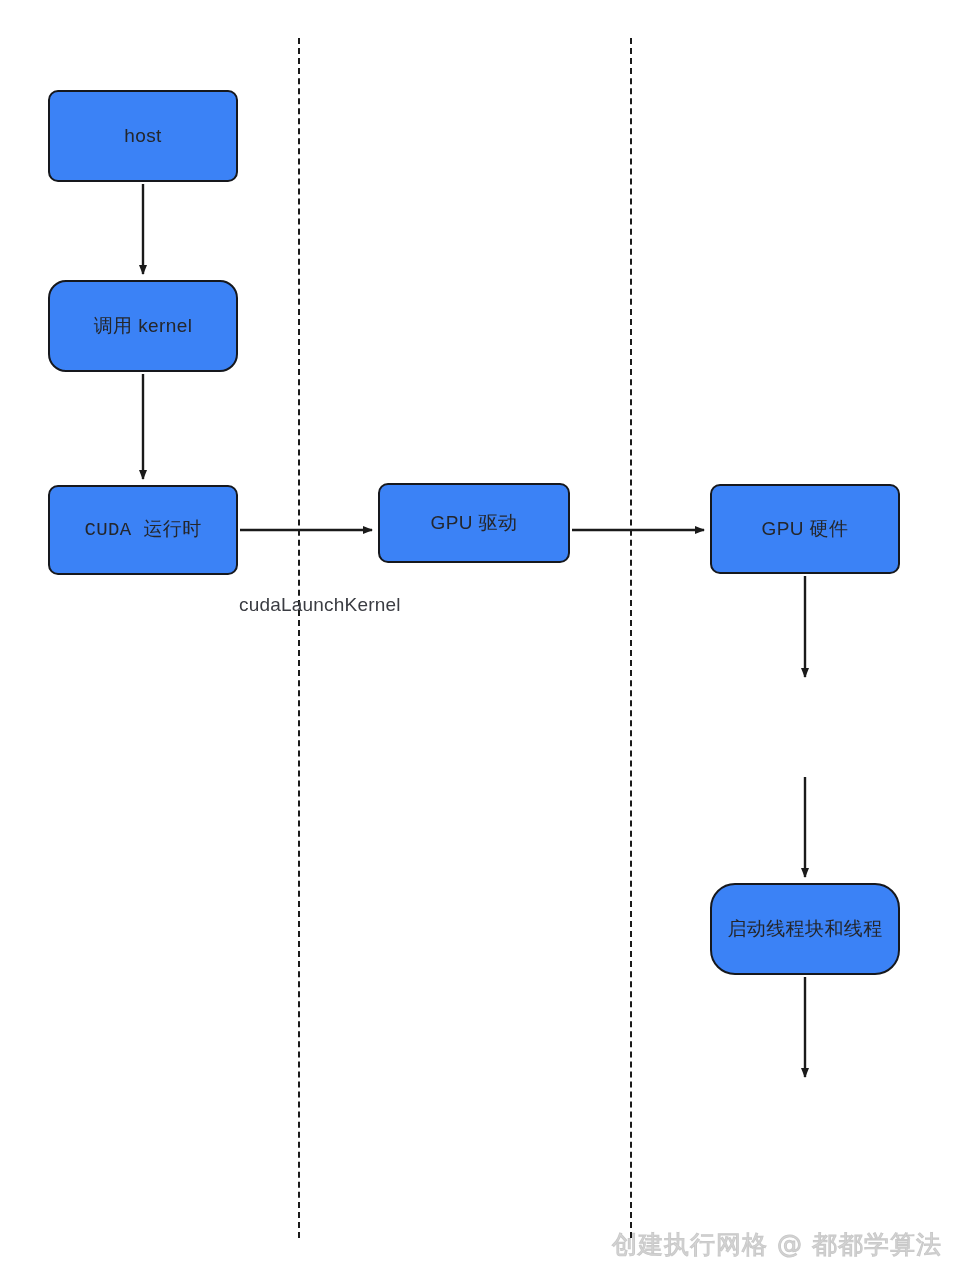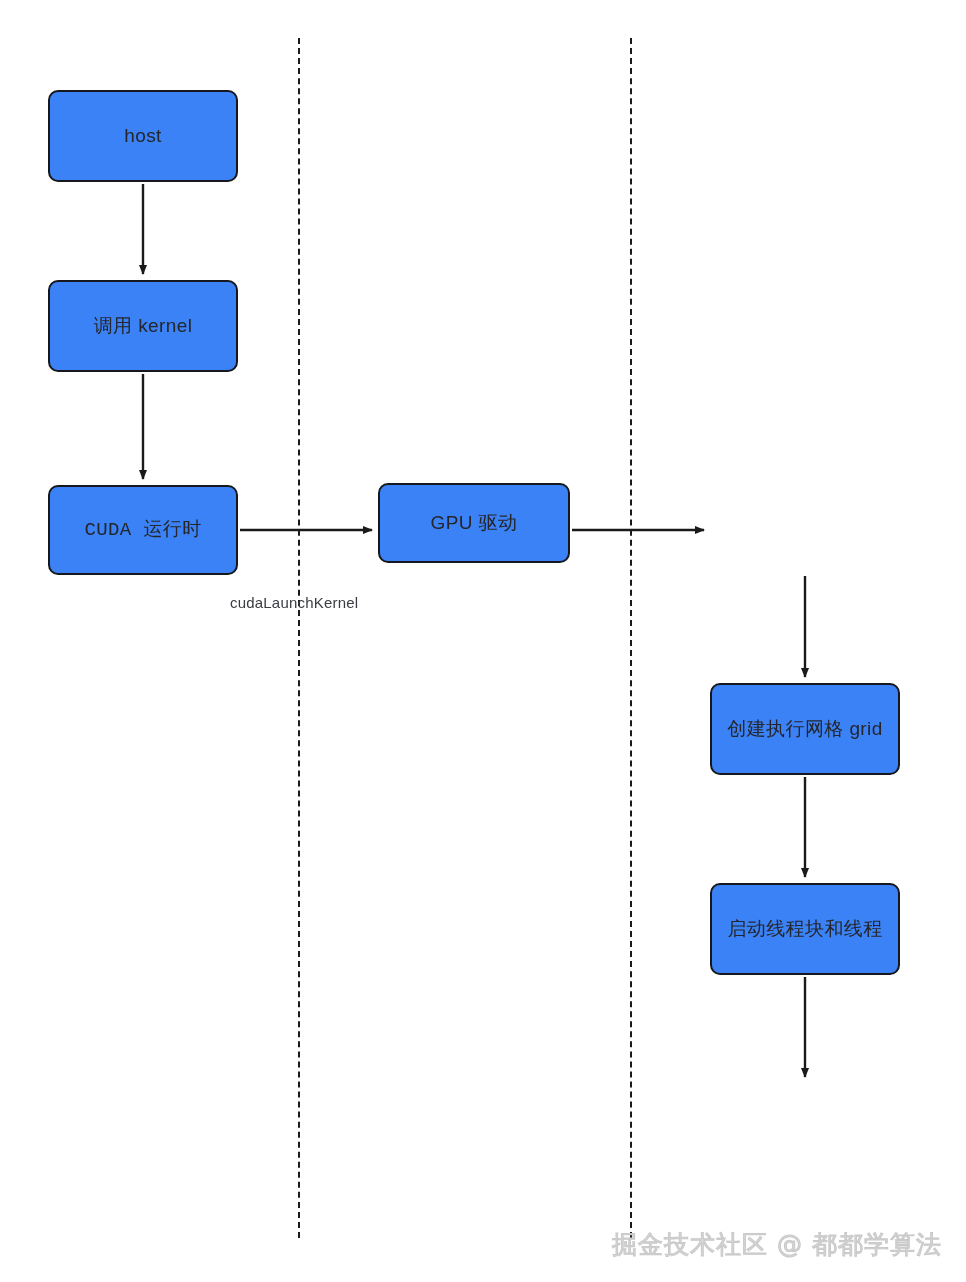--- a/index.html
+++ b/index.html
@@ -51,45 +51,46 @@
     line-height: 1.3;
     letter-spacing: 0.4px;
     padding: 4px 8px;
   }
   .node-label {
     display: block;
     white-space: nowrap;
   }
 
   #node-host            { left: 48px;  top: 90px;   width: 190px; height: 92px; }
-  #node-call-kernel     { left: 48px;  top: 280px;  width: 190px; height: 92px; }
+  #node-call-kernel     { left: 48px;  top: 280px;  width: 190px; height: 92px; border-radius: 18px; }
   #node-cuda-runtime    { left: 48px;  top: 485px;  width: 190px; height: 90px; font-family: Liberation Mono, monospace; }
   #node-gpu-driver      { left: 378px; top: 483px;  width: 192px; height: 80px; }
   #node-gpu-hardware    { left: 710px; top: 484px;  width: 190px; height: 90px; }
   #node-create-grid     { left: 710px; top: 683px;  width: 190px; height: 92px; }
-  #node-launch-blocks   { left: 710px; top: 883px;  width: 190px; height: 92px; }
+  #node-launch-blocks   { left: 710px; top: 883px;  width: 190px; height: 92px; border-radius: 25px; }
   #node-threads-parallel{ left: 710px; top: 1083px; width: 190px; height: 90px; }
 
   
   #arrow-layer {
     position: absolute;
     left: 0;
     top: 0;
     width: 966px;
     height: 1282px;
     pointer-events: none;
   }
 
   
   .edge-label {
     position: absolute;
-    font-size: 15px;
+    font-size: 19px;
     color: #3a3c42;
     letter-spacing: 0.2px;
     white-space: nowrap;
+    margin-left: 9px;
   }
   #edge-label-cuda-launch-kernel {
     left: 230px;
     top: 594px;
   }
 
   
   #watermark {
     position: absolute;
     left: 612px;
@@ -138,27 +139,27 @@
   </div>
 
   <div class="node" id="node-cuda-runtime">
     <span class="node-label">CUDA 运行时</span>
   </div>
 
   <div class="node" id="node-gpu-driver">
     <span class="node-label">GPU 驱动</span>
   </div>
 
+  <div class="node" id="node-gpu-hardware">
+    <span class="node-label">GPU 硬件</span>
+  </div>
 
-  <div class="node" id="node-create-grid">
-    <span class="node-label">创建执行网格 grid</span>
-  </div>
 
   <div class="node" id="node-launch-blocks">
     <span class="node-label">启动线程块和线程</span>
   </div>
 
 
   <div class="edge-label" id="edge-label-cuda-launch-kernel">cudaLaunchKernel</div>
 
-  <div id="watermark">掘金技术社区 @ 都都学算法</div>
+  <div id="watermark">创建执行网格 @ 都都学算法</div>
 
 </div>
 
 </body></html>

